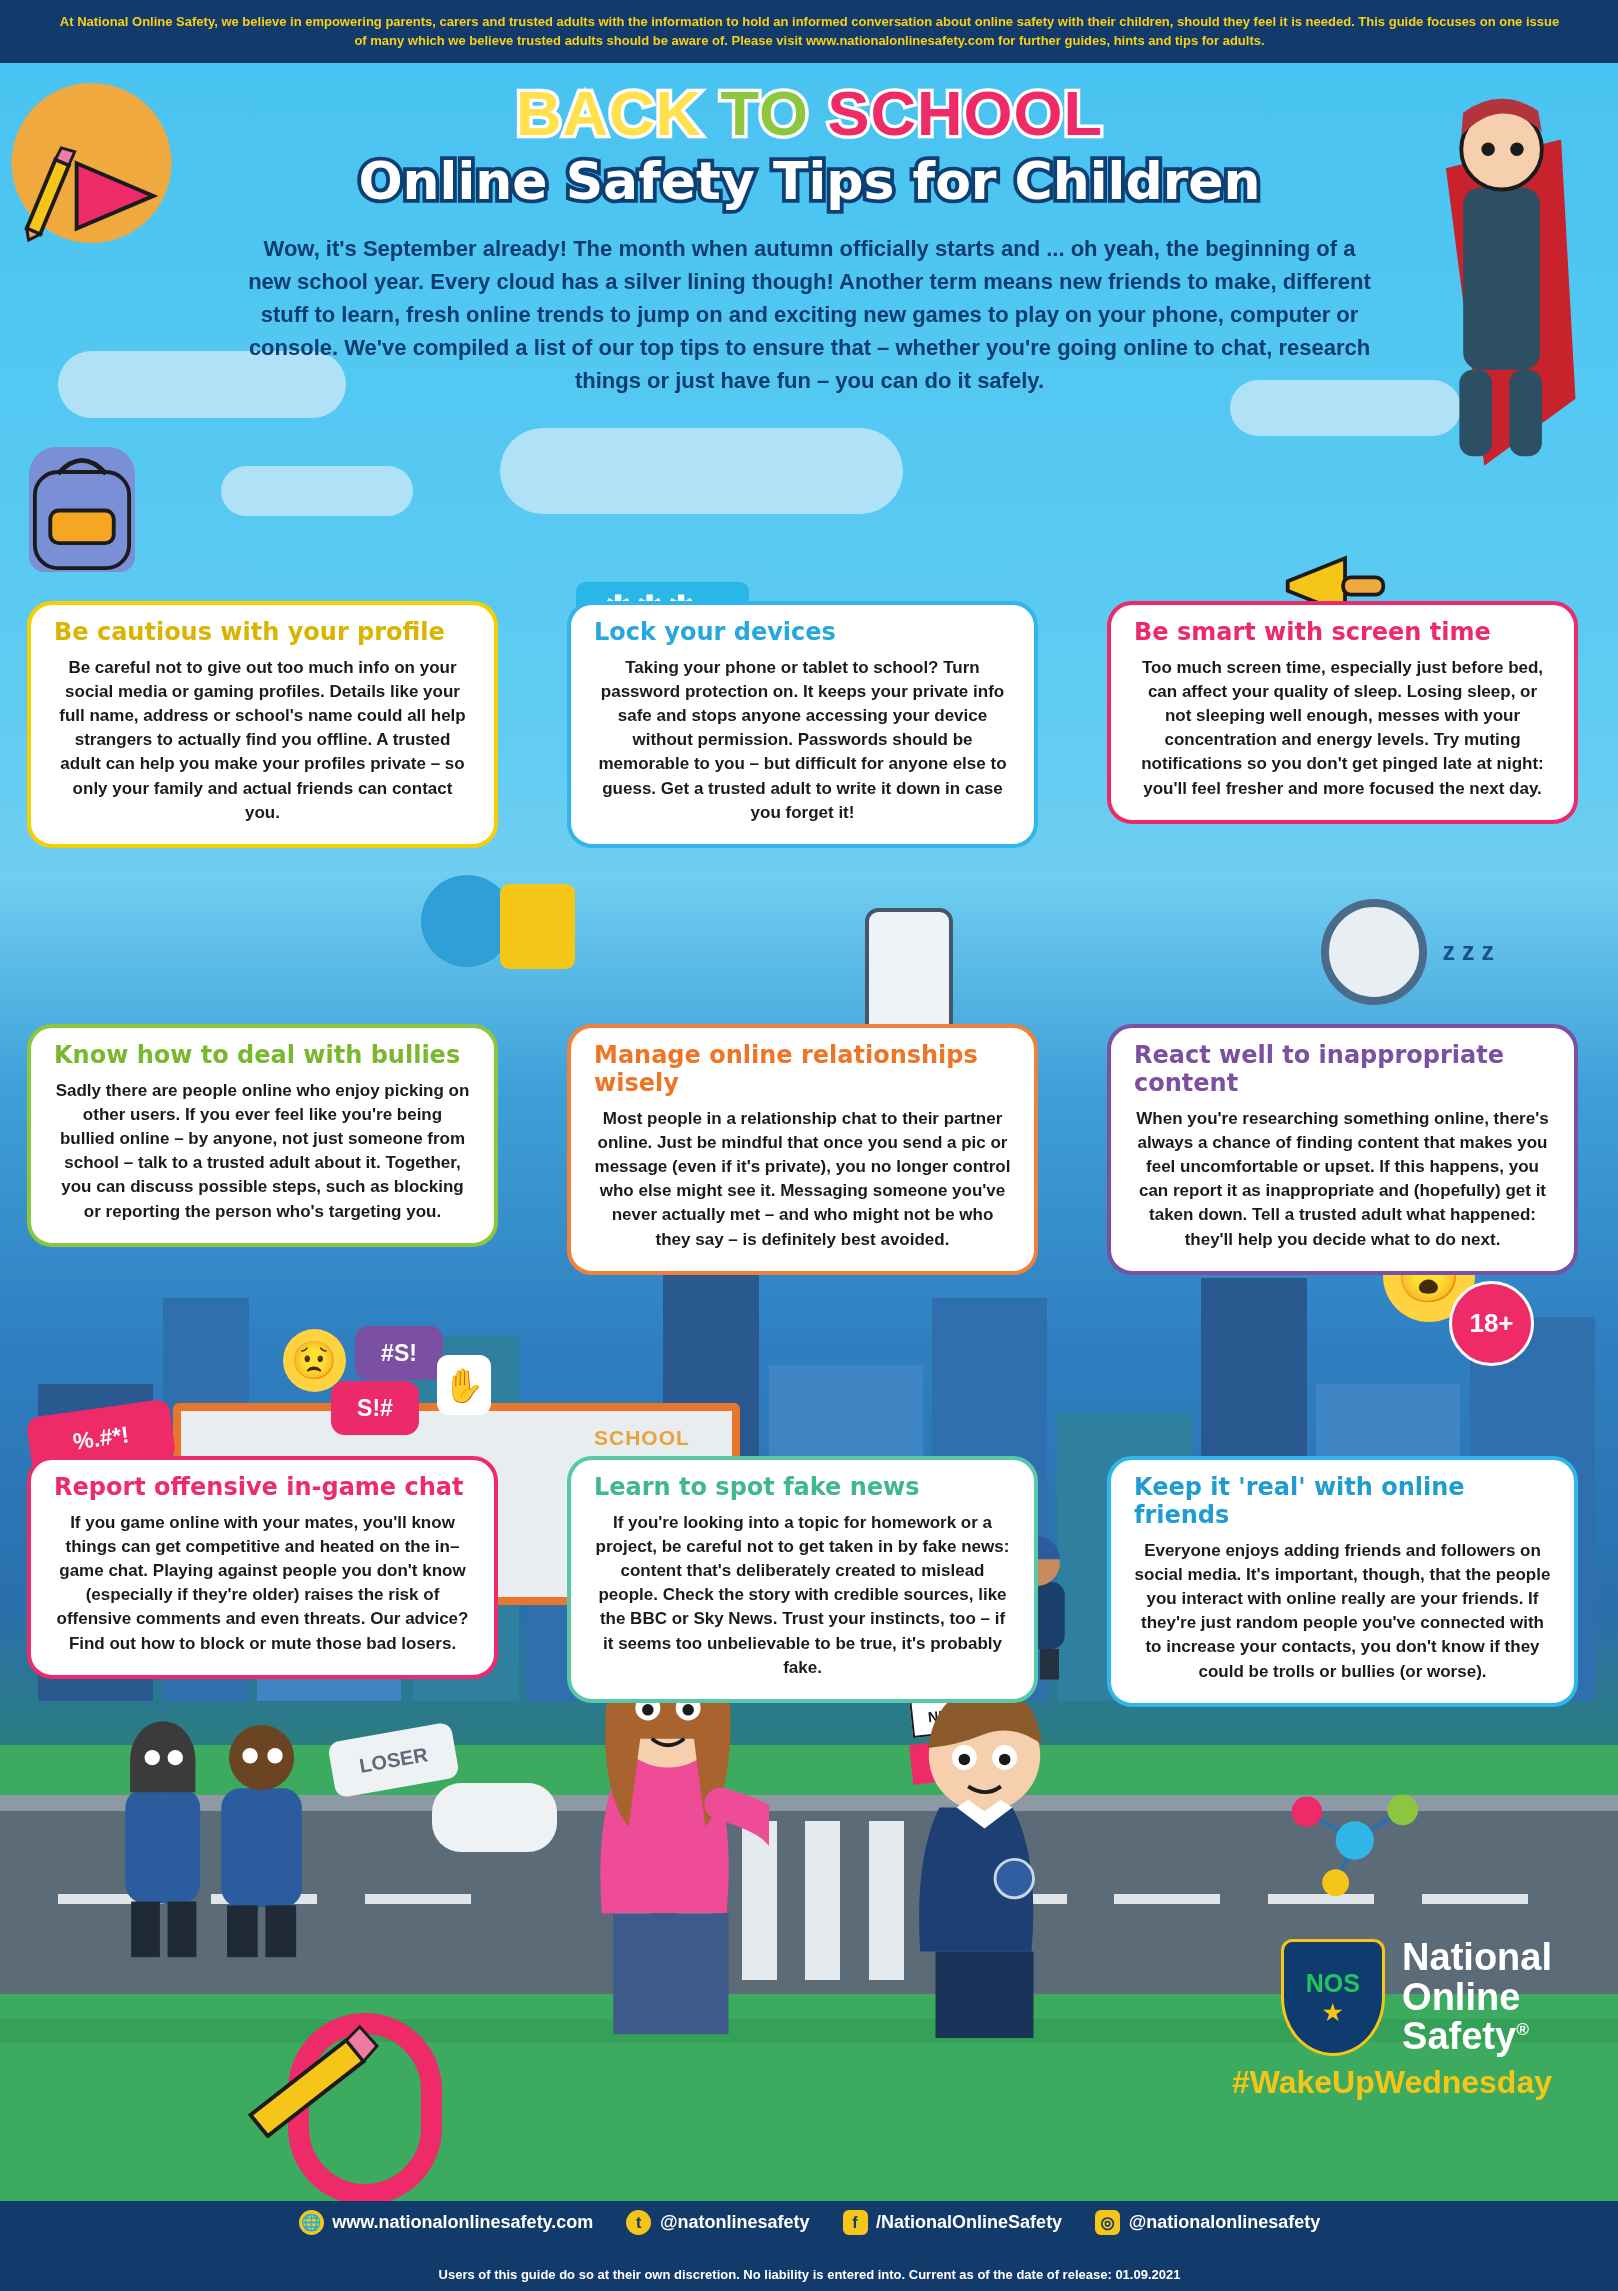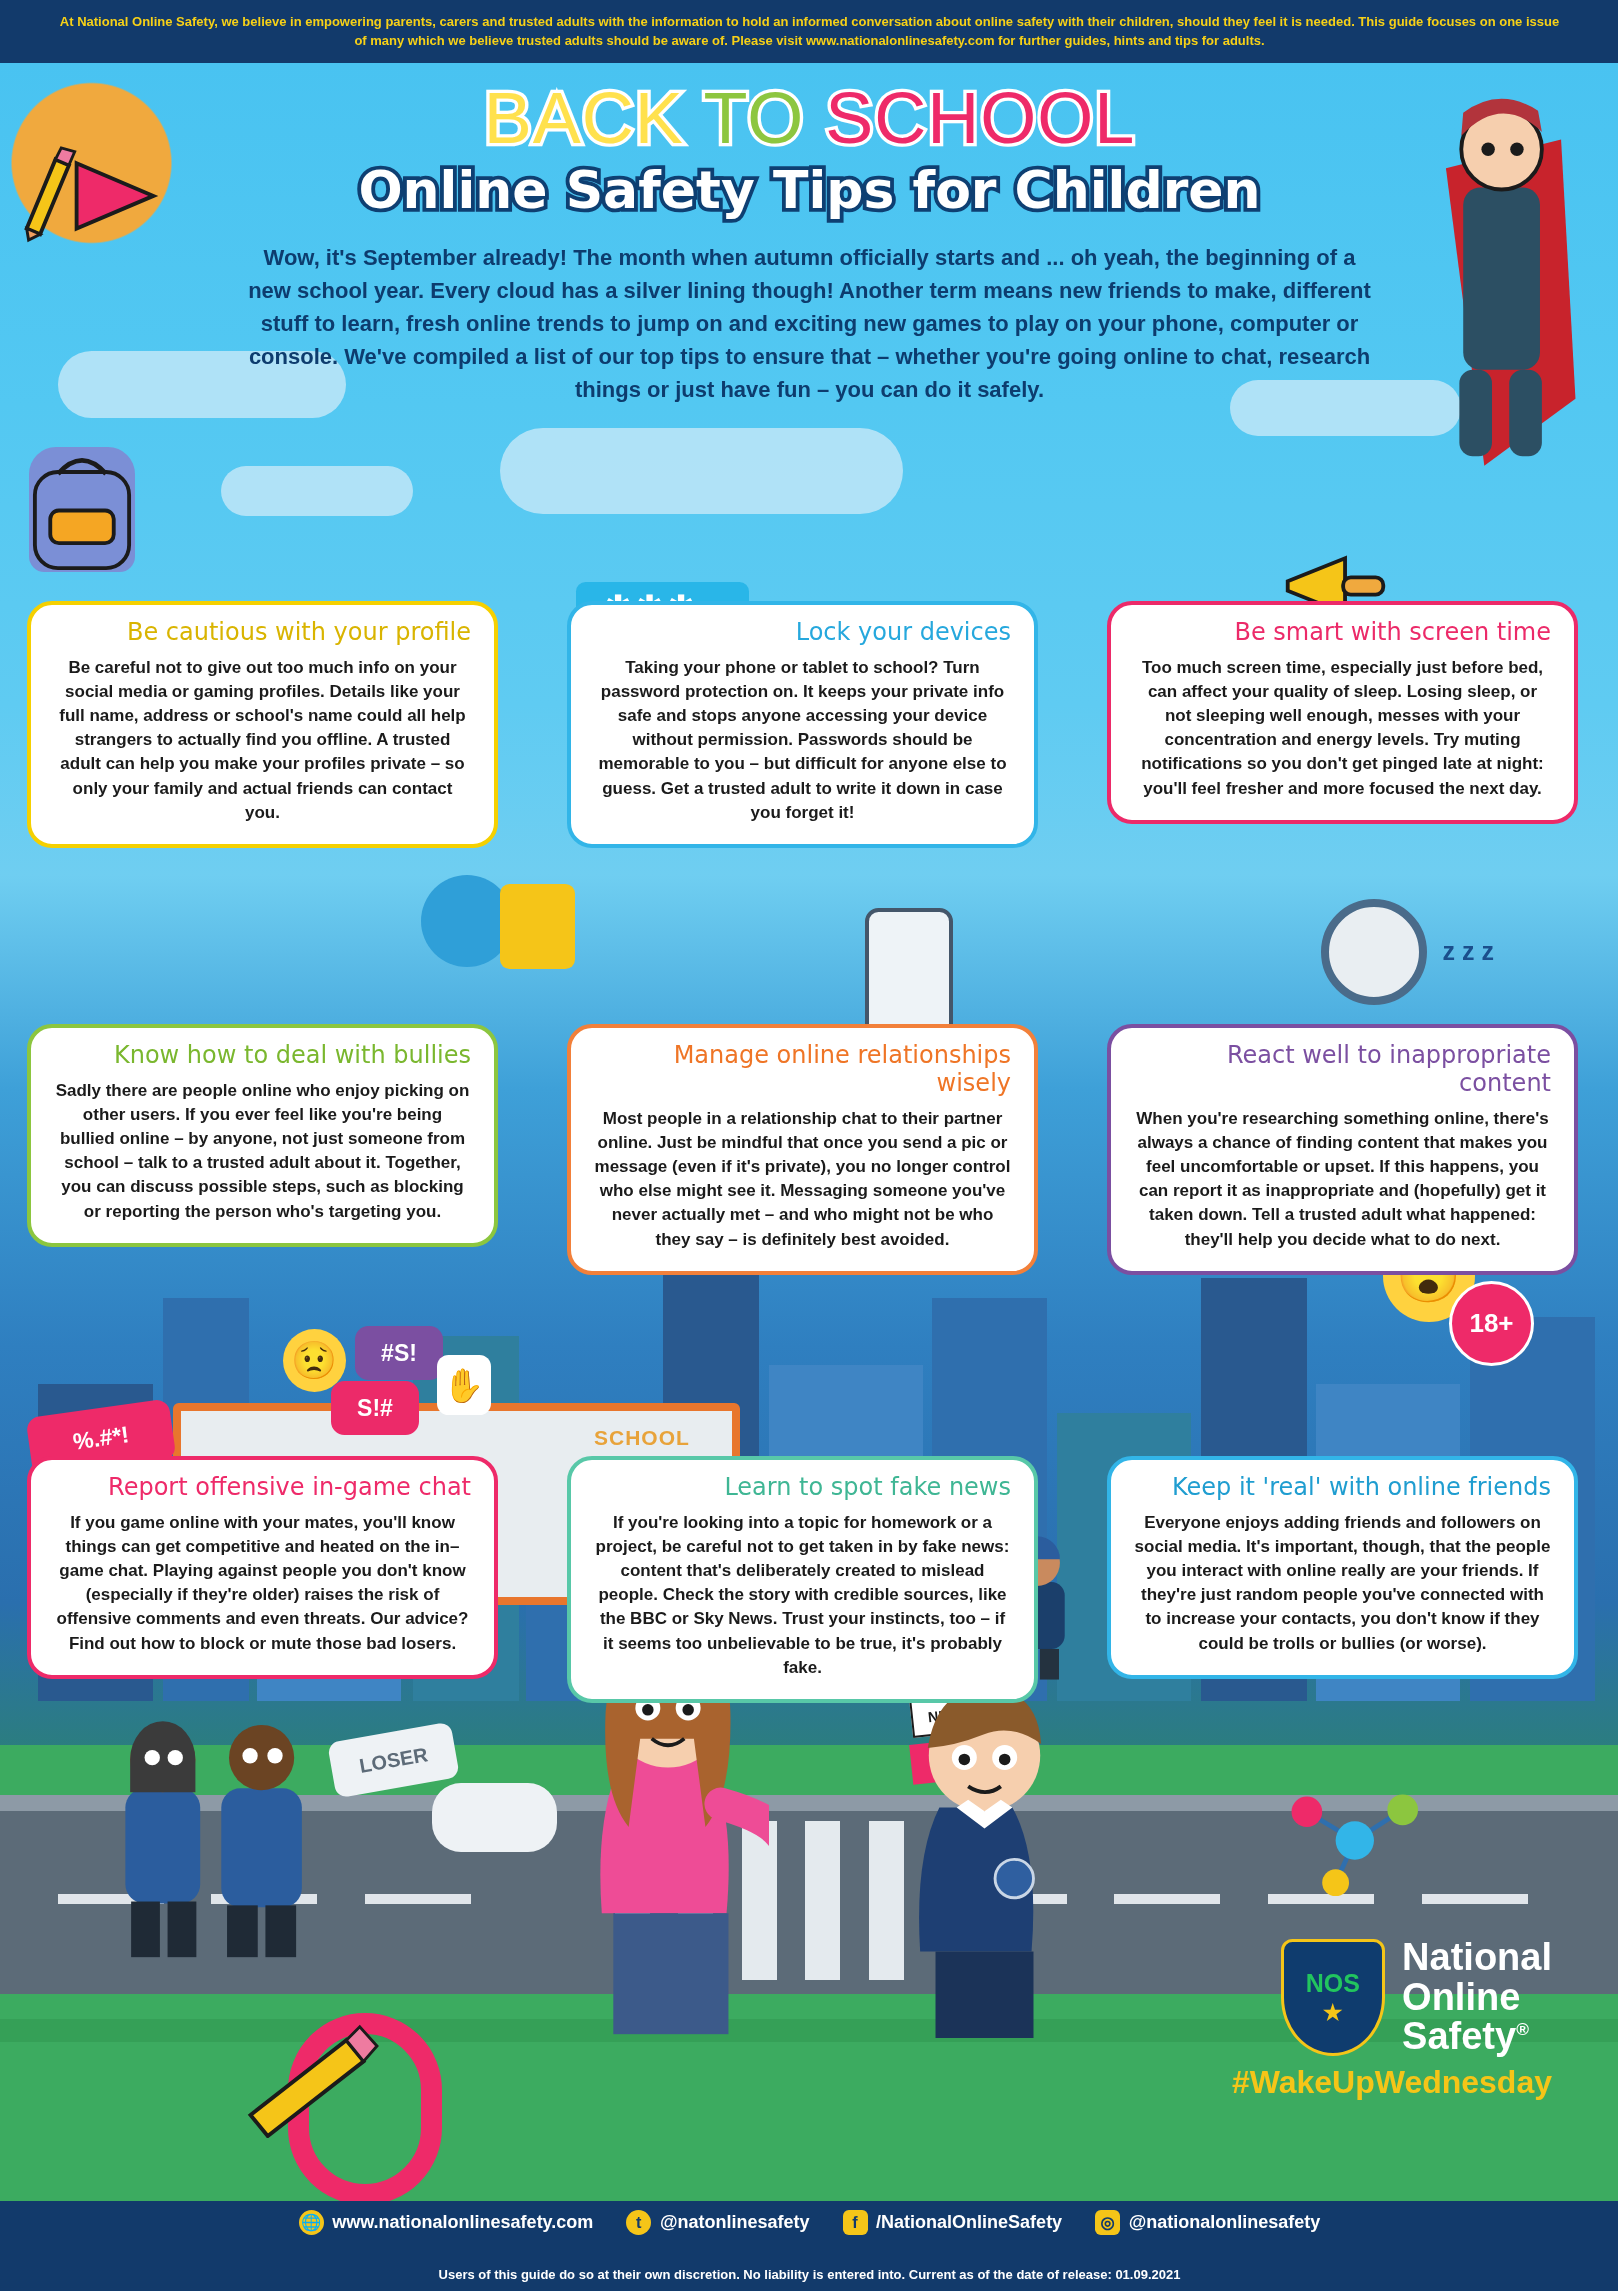--- a/index.html
+++ b/index.html
@@ -56,42 +56,42 @@
   .crossing span { position: absolute; width: 35px; height: 159px; background: #f0f5f8; opacity: .92; }
 
   
   .school { position: absolute; left: 173px; bottom: 596px; width: 567px; height: 202px; background: #e8edf0; border: 8.6px solid #e8762d; border-radius: 5.8px; }
   .school .label { position:absolute; left: 413px; top: 15.4px; color:#e8a33a; font-weight:bold; font-size:21px; letter-spacing:1px;}
   .school .entrance { position:absolute; left: 413px; top: 58px; color:#4a4a4a; font-weight:bold; font-size:12.5px;}
   .arrow { position:absolute; left: 413px; top: 77px; color:#e8a33a; font-size:19px; }
 
   
   .header { position: absolute; top: 19px; left: 0; width: 1619px; text-align: center; }
-  .title { font-size: 72px; font-weight: normal; letter-spacing: 1px; line-height: 1; }
+  .title { font-size: 63px; font-weight: bold; letter-spacing: 1px; line-height: 1; }
   .title .w1 { color: #ffe14d; -webkit-text-stroke: 6.7px #fff; paint-order: stroke fill; }
   .title .w2 { color: #8dc63f; -webkit-text-stroke: 6.7px #fff; paint-order: stroke fill; }
   .title .w3 { color: #ee2a69; -webkit-text-stroke: 6.7px #fff; paint-order: stroke fill; }
   .subtitle {
     font-size: 52px; font-weight: bold; color: #fff; margin-top: 5.8px;
     -webkit-text-stroke: 7.7px #0e3f72; paint-order: stroke fill;
     font-family: "DejaVu Sans", sans-serif;
   }
   .intro {
     width: 1134px; margin: 21px auto 0; color: #0d3c6e; font-size: 22px;
     font-weight: bold; line-height: 1.5; text-align: center;
   }
 
   
   .cards { position: absolute; top: 0; left: 0; width: 1619px; height: 2138px; }
   .card {
     position: absolute; width: 471px; background: #fff; border-radius: 25px;
     border: 4.8px solid #000; padding: 13.4px 23px 19px;
   }
   .card h3 {
-    text-align: right; font-size: 24px; font-weight: normal; margin-bottom: 9.6px;
+    text-align: left; font-size: 24px; font-weight: bold; margin-bottom: 9.6px;
     font-family: "DejaVu Sans", sans-serif;
   }
   .card p { font-size: 17px; line-height: 1.42; color: #1b1b1b; text-align: center; font-weight: bold; }
 
   .card.yellow { border-color: #f5d000; }  .card.yellow h3 { color: #d9b400; }
   .card.blue   { border-color: #32b5e8; }  .card.blue h3   { color: #26a8dd; }
   .card.pink   { border-color: #ec2a69; }  .card.pink h3   { color: #ec2a69; }
   .card.green  { border-color: #8cc63f; }  .card.green h3  { color: #7ab72e; }
   .card.orange { border-color: #f2803a; }  .card.orange h3 { color: #ef7526; }
   .card.purple { border-color: #7b4fa1; }  .card.purple h3 { color: #7b4fa1; }

